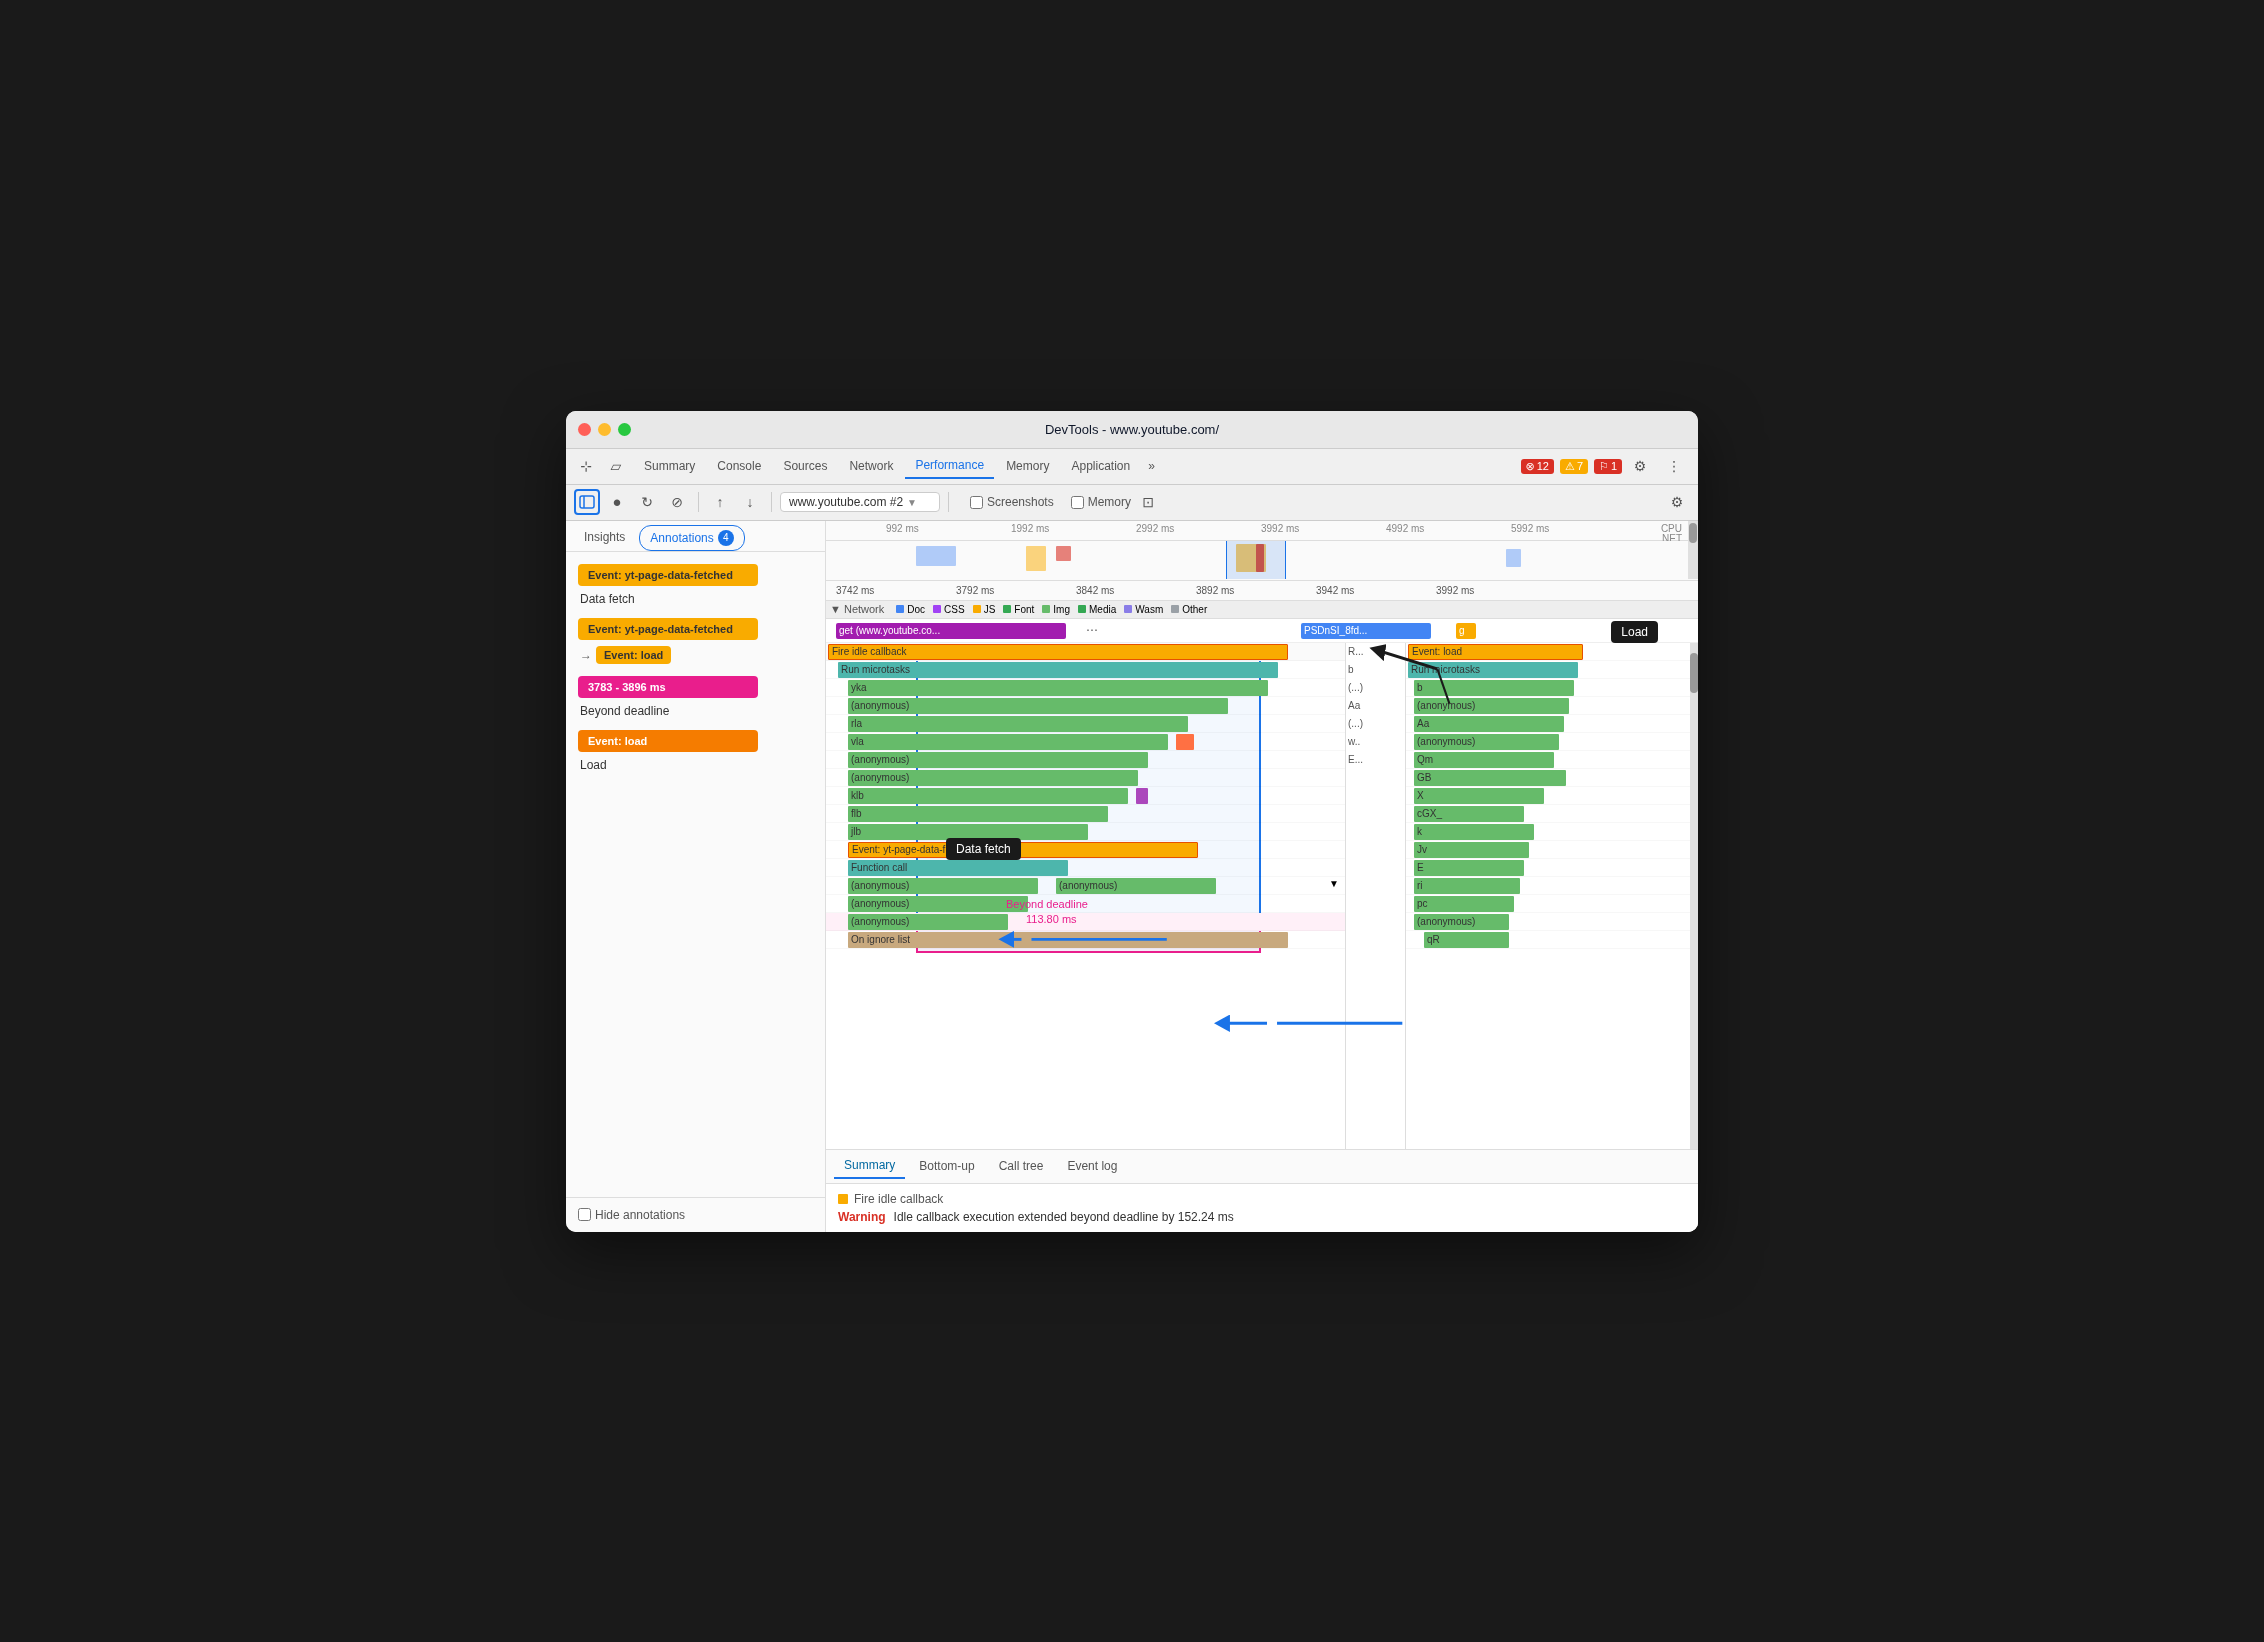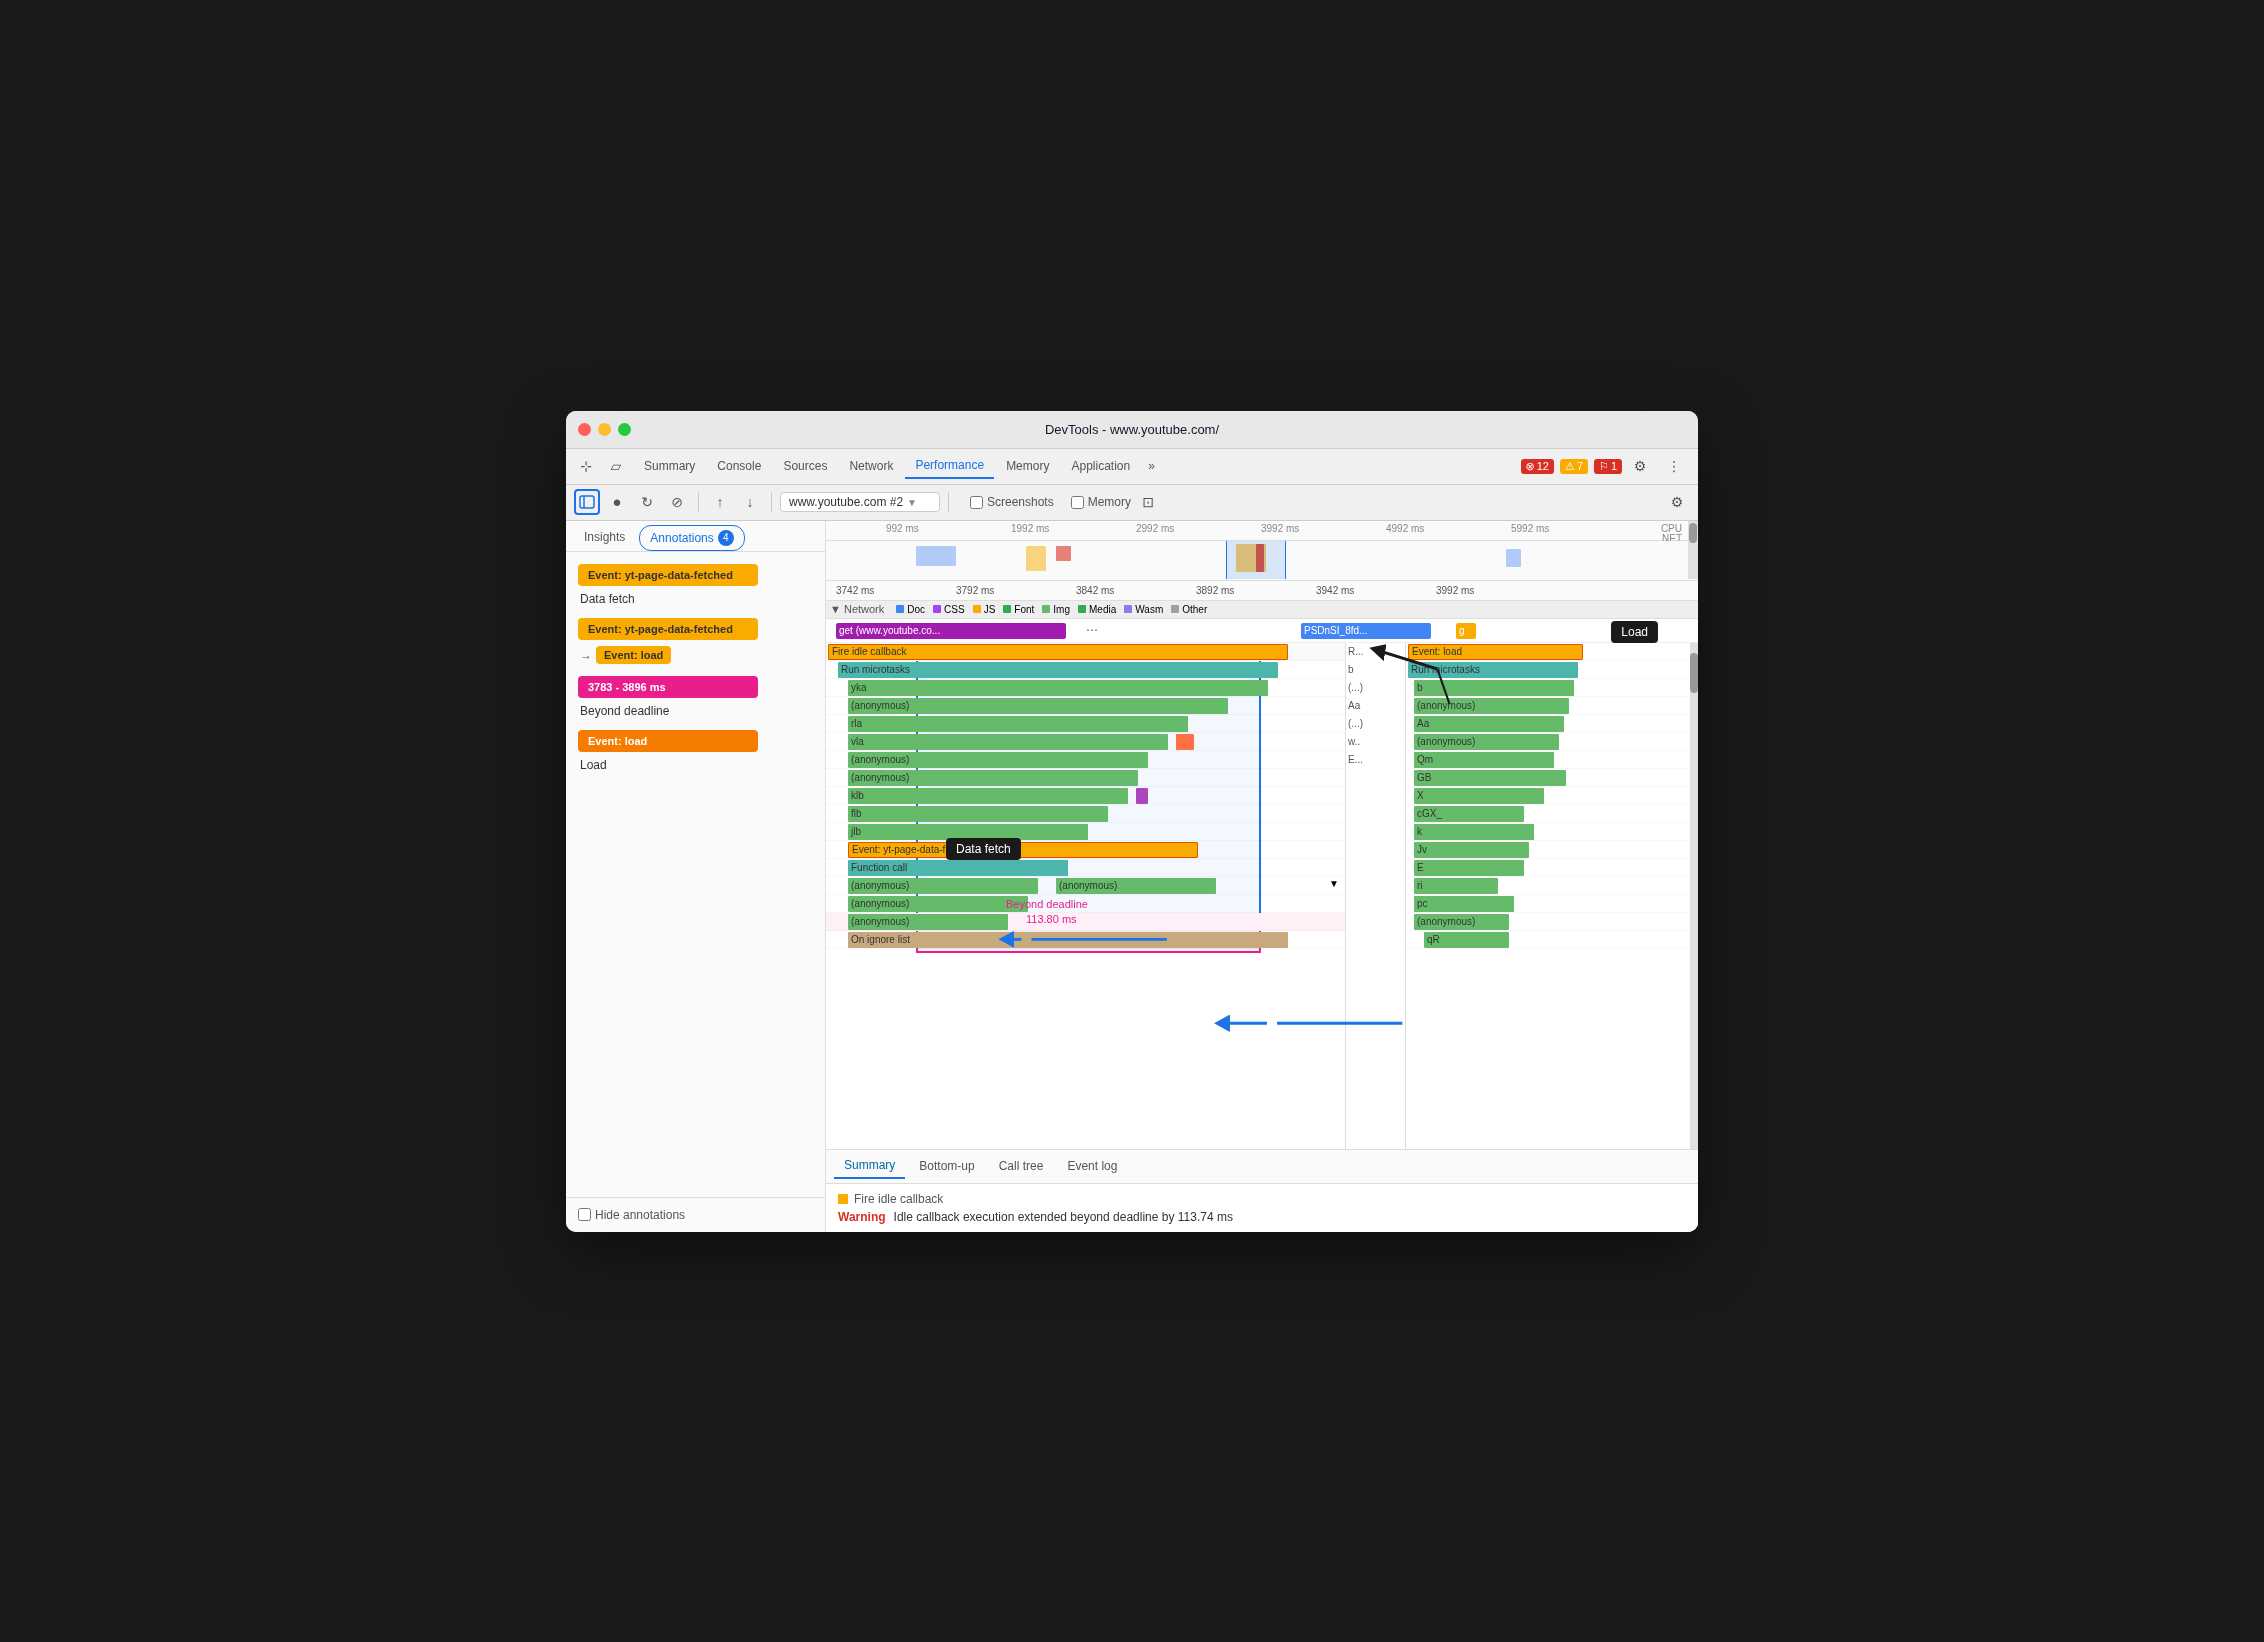--- a/index.html
+++ b/index.html
@@ -922,21 +922,21 @@
                 <div class="flame-block color-green" style="left:8px;width:115px;">
                   <span class="flame-text">Jv</span>
                 </div>
               </div>
             <div class="flame-row">
                 <div class="flame-block color-green" style="left:8px;width:110px;">
                   <span class="flame-text">E</span>
                 </div>
               </div>
             <div class="flame-row">
-                <div class="flame-block color-green" style="left:8px;width:84px;">
+                <div class="flame-block color-green" style="left:8px;width:106px;">
                   <span class="flame-text">ri</span>
                 </div>
               </div>
             <div class="flame-row">
                 <div class="flame-block color-green" style="left:8px;width:100px;">
                   <span class="flame-text">pc</span>
                 </div>
               </div>
             <div class="flame-row">
                 <div class="flame-block color-green" style="left:8px;width:95px;">
@@ -984,18 +984,18 @@
         <div class="bottom-tab">Event log</div>
       </div>
 
       <div class="summary-section">
         <div class="summary-title">
           <div class="summary-dot"></div>
           <span>Fire idle callback</span>
         </div>
         <div class="warning-row">
           <span class="warning-badge">Warning</span>
-          <span class="warning-text">Idle callback execution extended beyond deadline by 113.74 ms</span>
+          <span class="warning-text">Idle callback execution extended beyond deadline by 152.24 ms</span>
         </div>
       </div>
     </div>
   </div>
 </div>
 
 </body></html>

